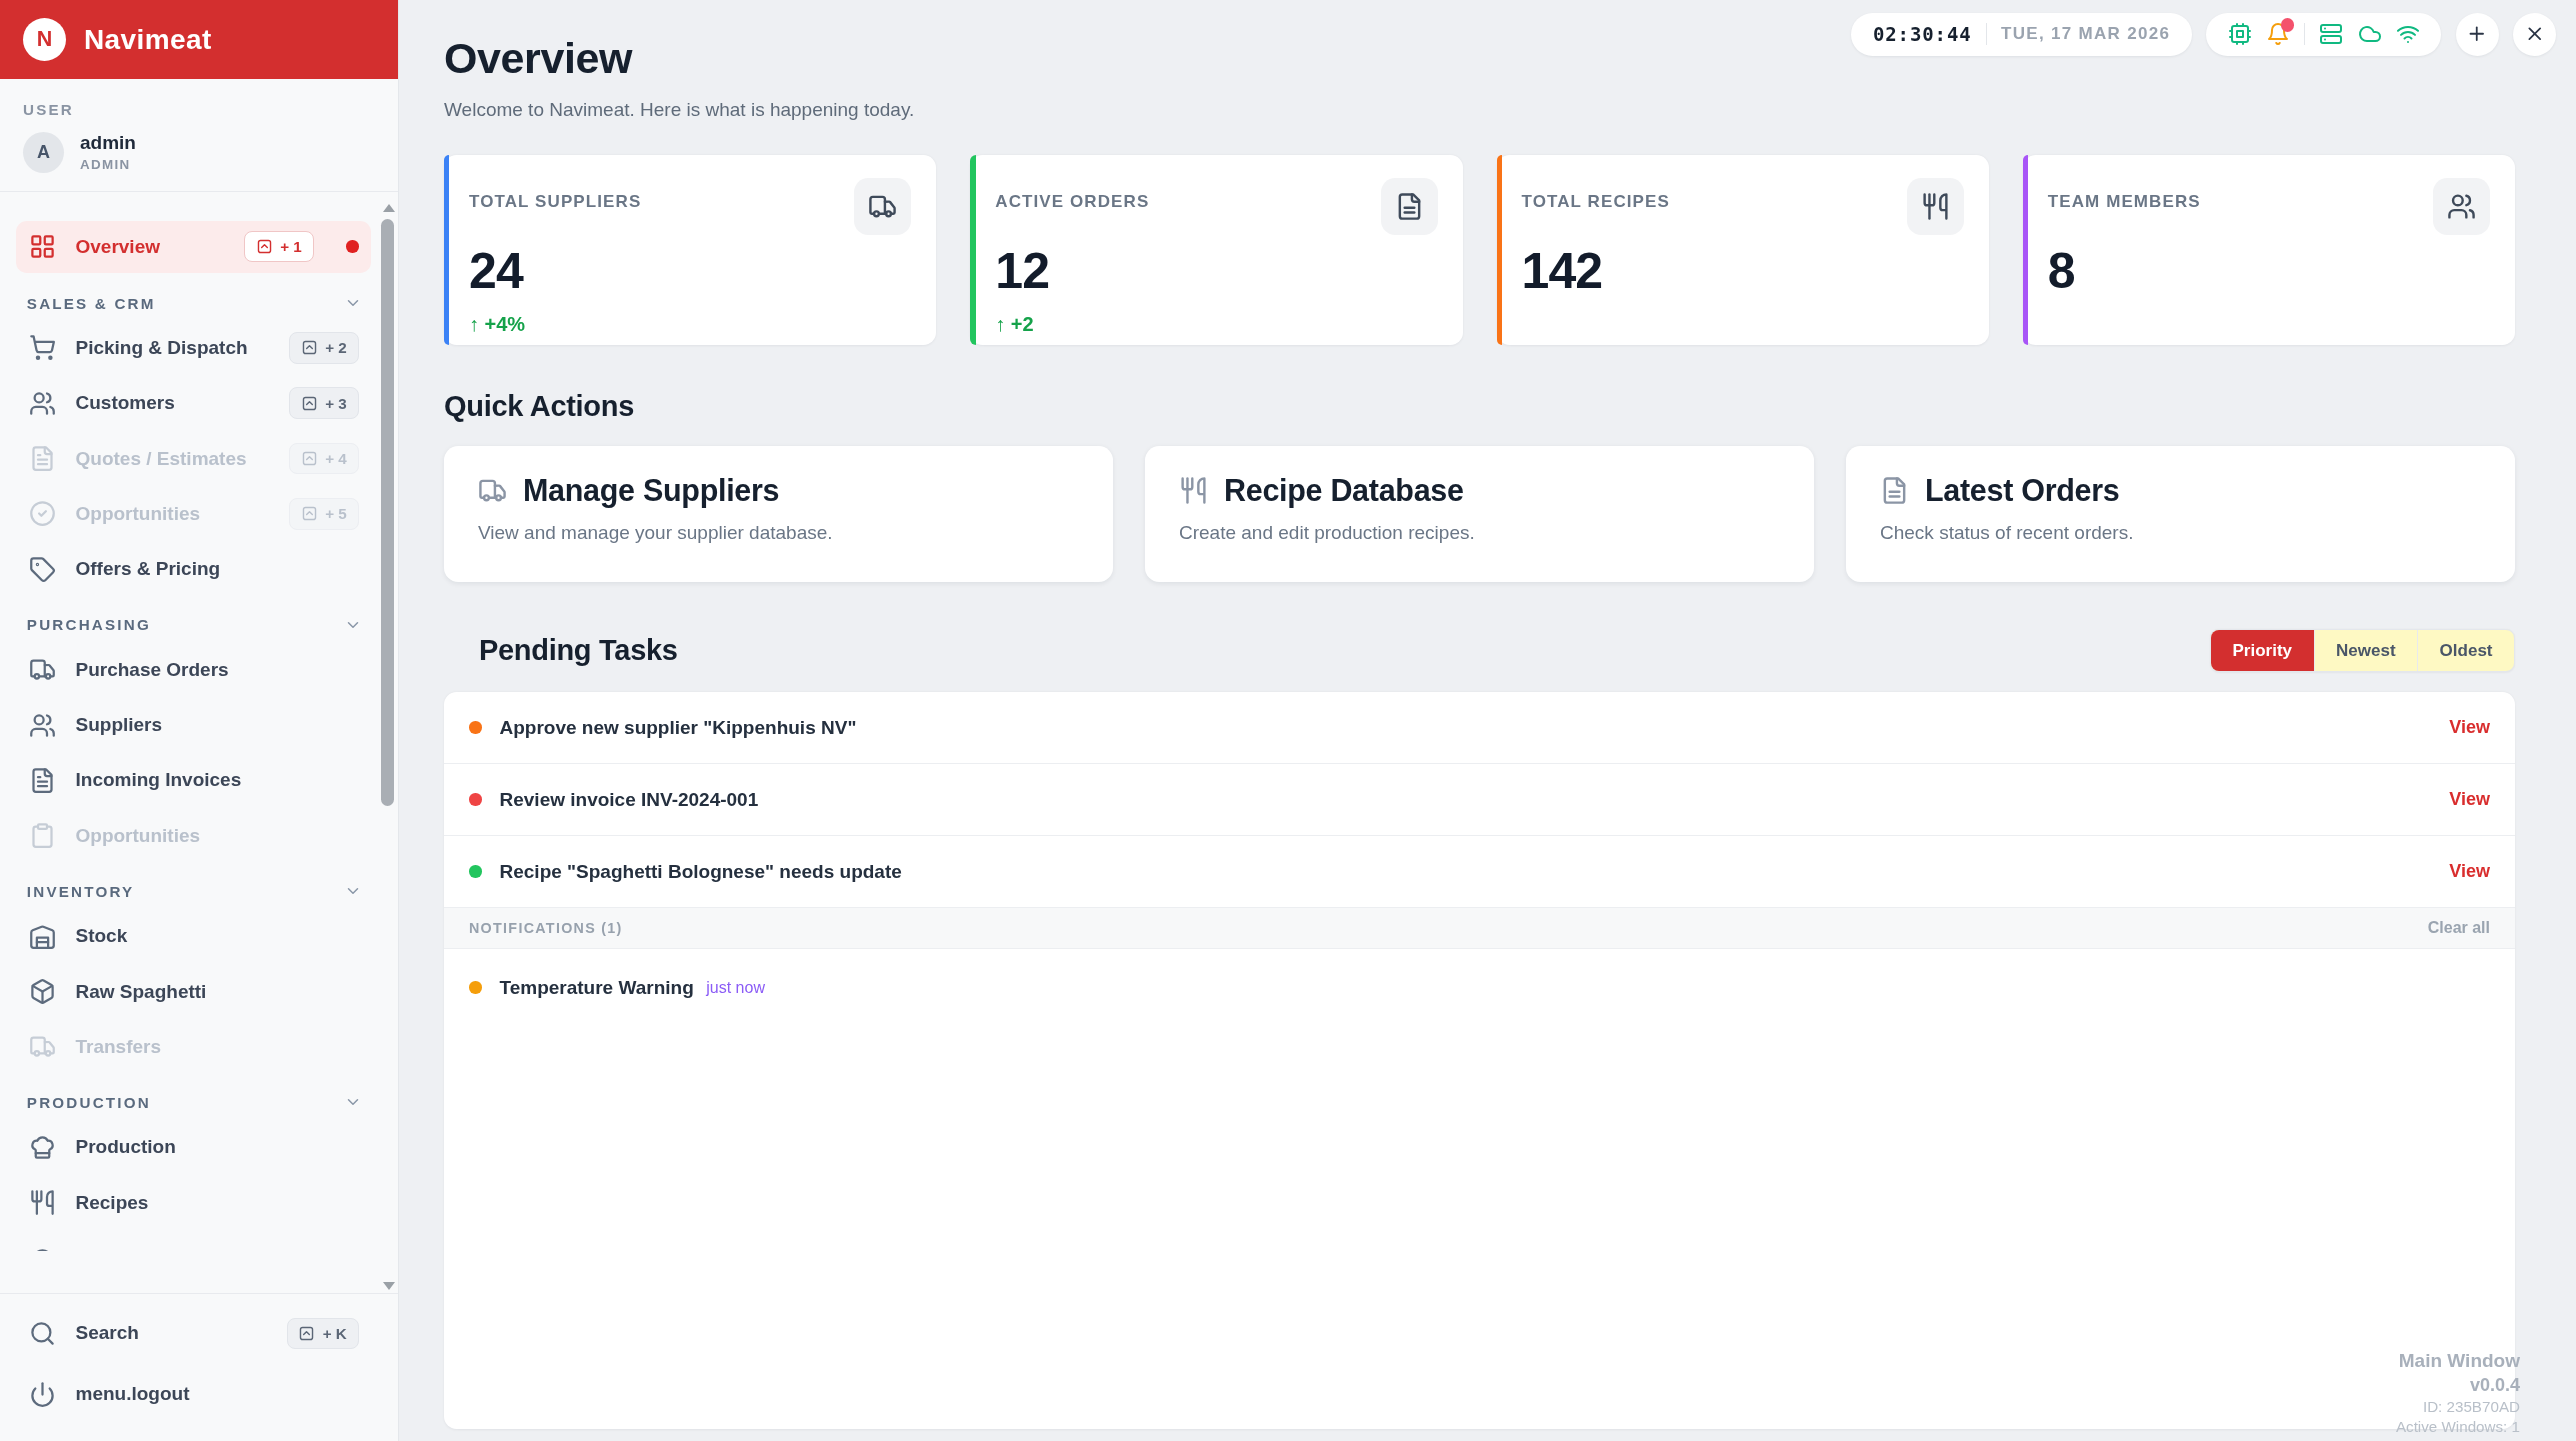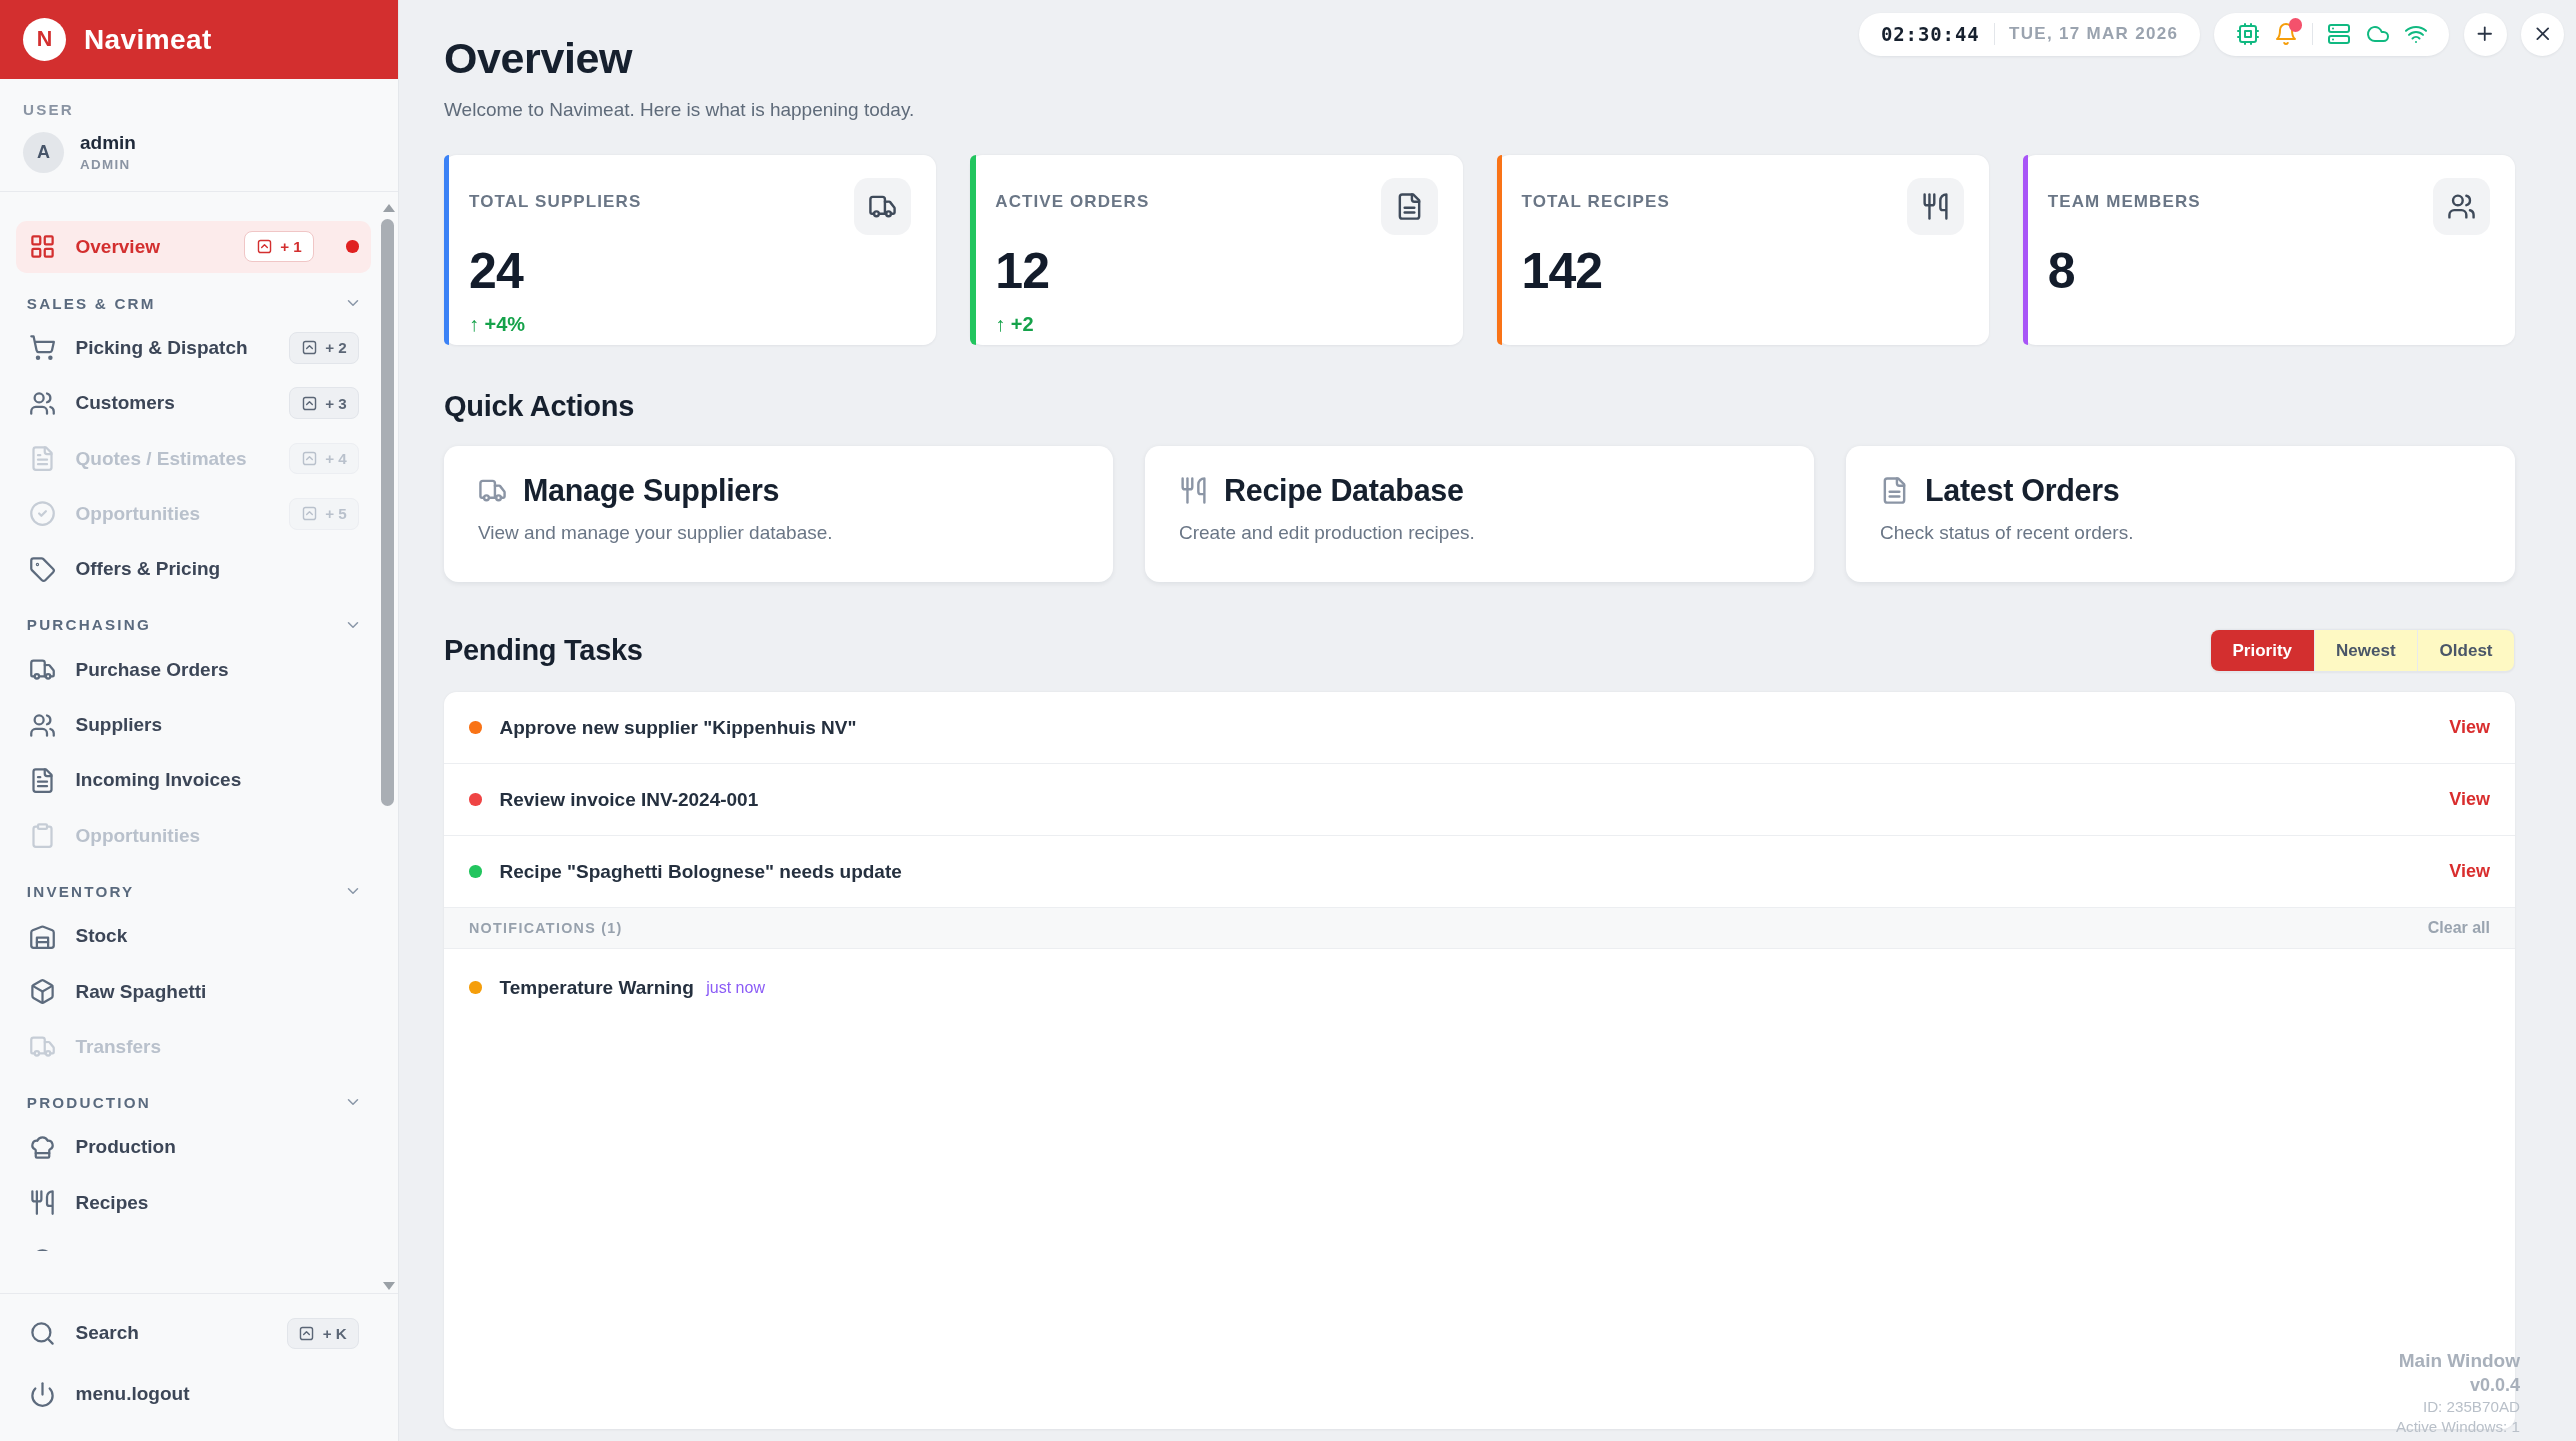--- a/index.html
+++ b/index.html
@@ -76,21 +76,21 @@
   .sb-scroll { position:absolute; top:204px; bottom:152px; right:2.7px; width:14.3px; }
   .sb-up, .sb-down { position:absolute; left:1.8px; width:0; height:0; border-left:6.3px solid transparent; border-right:6.3px solid transparent; }
   .sb-up { top:0; border-bottom:8px solid #9aa0a6; }
   .sb-down { bottom:0; border-top:8px solid #9aa0a6; }
   .sb-thumb { position:absolute; top:15.2px; left:0; width:13.4px; height:587px; border-radius:7.2px; background:#a9aeb4; }
 
   
   .main { position:absolute; left:399px; top:0; right:0; bottom:0; padding:34px 0 0 45px; }
   .content { width:2071px; }
 
-  .topbar { position:absolute; top:12.5px; right:12px; display:flex; align-items:flex-start; gap:14.3px; }
+  .topbar { position:absolute; top:12.5px; right:20px; display:flex; align-items:flex-start; gap:14.3px; }
   .pill {
     height:43px; background:#ffffff; border-radius:21.5px; display:flex; align-items:center;
     padding:0 21.5px; gap:14.3px; box-shadow:0 0.9px 2.7px rgba(16,24,40,.07);
   }
   .clock { font-family:"DejaVu Sans Mono", monospace; font-weight:700; font-size:19px; color:#16202e; letter-spacing:0.9px; }
   .pill-div { width:0.9px; height:21.5px; background:#e3e6ea; }
   .date { font-size:17px; font-weight:600; color:#9aa3af; letter-spacing:1.3px; }
   .tray-ic { width:24px; height:24px; }
   .tray-green { color:#10b981; }
   .bell-wrap { position:relative; color:#f59e0b; }
@@ -131,21 +131,21 @@
   .qa-card {
     height:136px; background:#ffffff; border-radius:14.3px; padding:27px 34px;
     box-shadow:0 1.8px 5.4px rgba(16,24,40,.07); cursor:pointer;
   }
   .qa-title-row { display:flex; align-items:center; gap:16px; }
   .qa-title-row svg { width:29px; height:29px; color:#8b95a5; }
   .qa-title { font-size:30.5px; font-weight:800; color:#16202e; letter-spacing:-0.3px; }
   .qa-desc { font-size:19px; color:#6a7686; margin-top:14.3px; }
 
   .pt-section { margin-top:47px; }
-  .pt-head { display:flex; align-items:center; justify-content:space-between; }
+  .pt-head { display:flex; align-items:center; justify-content:space-between;margin-left:35px; }
   .segmented {
     display:flex; background:#fef9c3; border-radius:9px; overflow:hidden;
     border:0.9px solid #e4e7ec; box-shadow:0 0.9px 1.8px rgba(16,24,40,.05); height:43px;
   }
   .seg {
     border:none; background:transparent; font-family:inherit; font-size:17px; font-weight:700;
     color:#4a5668; padding:0 21.5px; cursor:pointer; border-left:0.9px solid #e8eaee;
   }
   .seg:first-child { border-left:none; }
   .seg.active { background:#d32f2f; color:#ffffff; }

